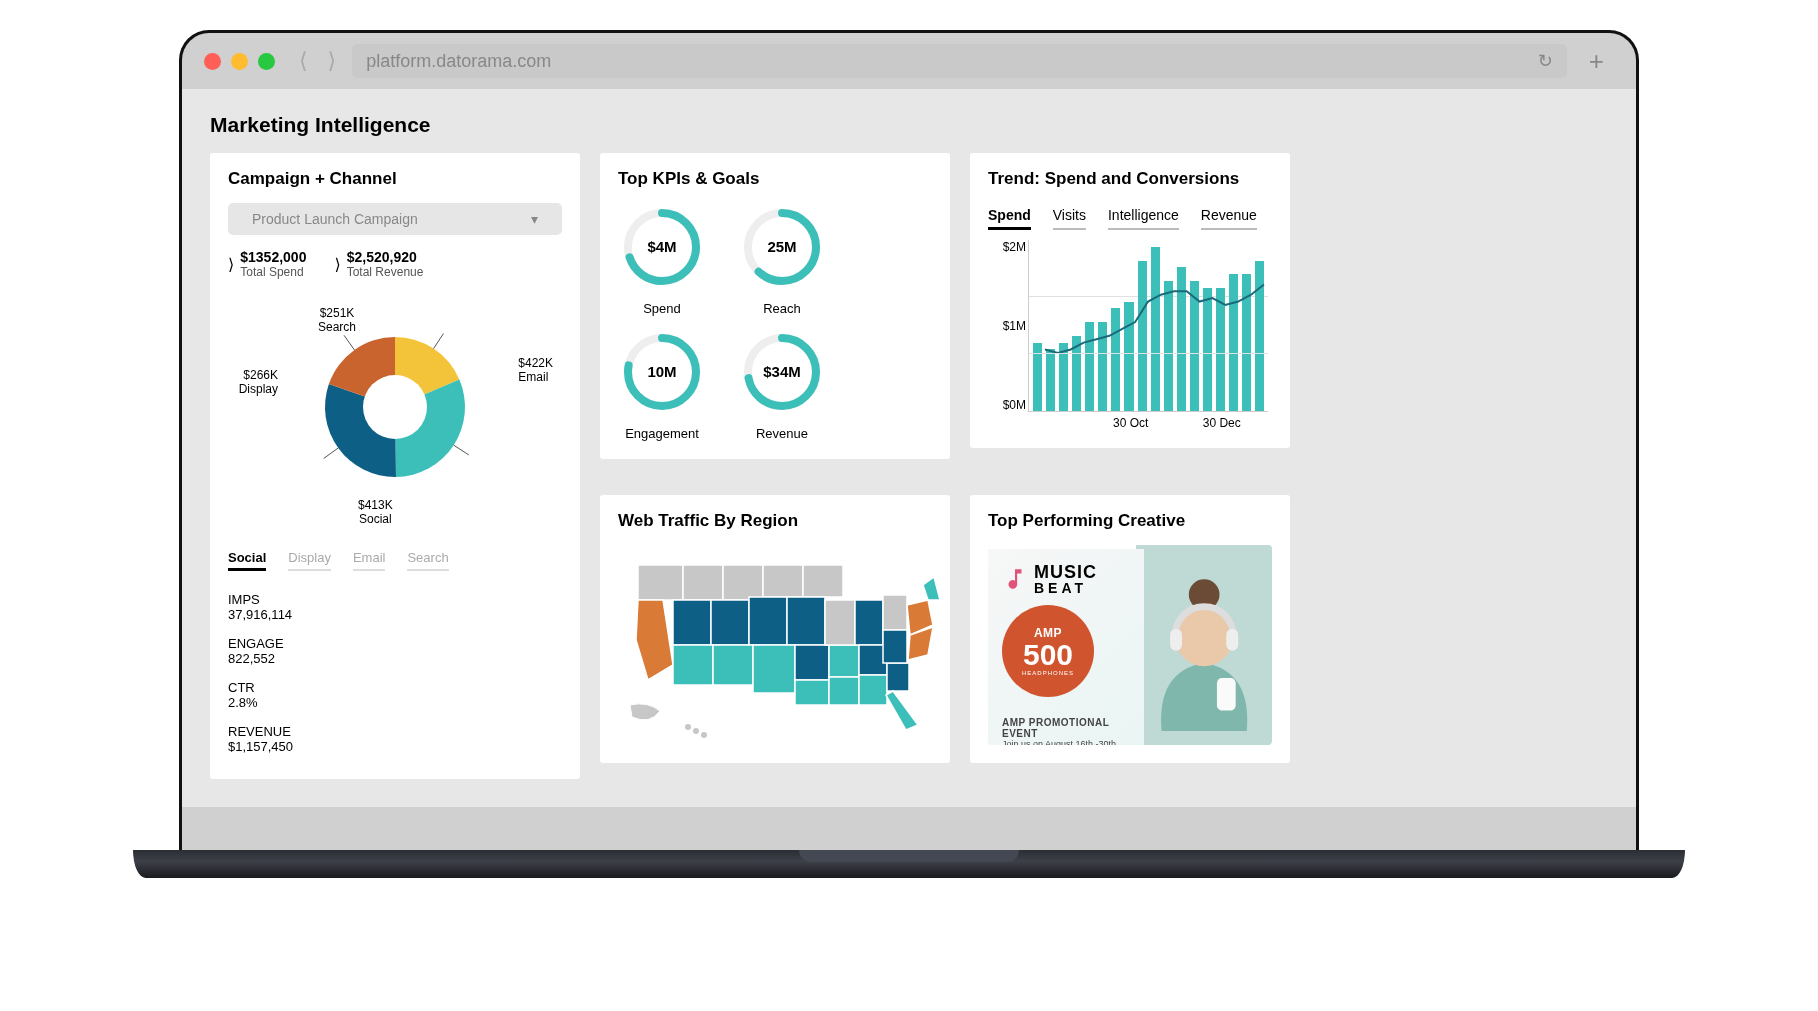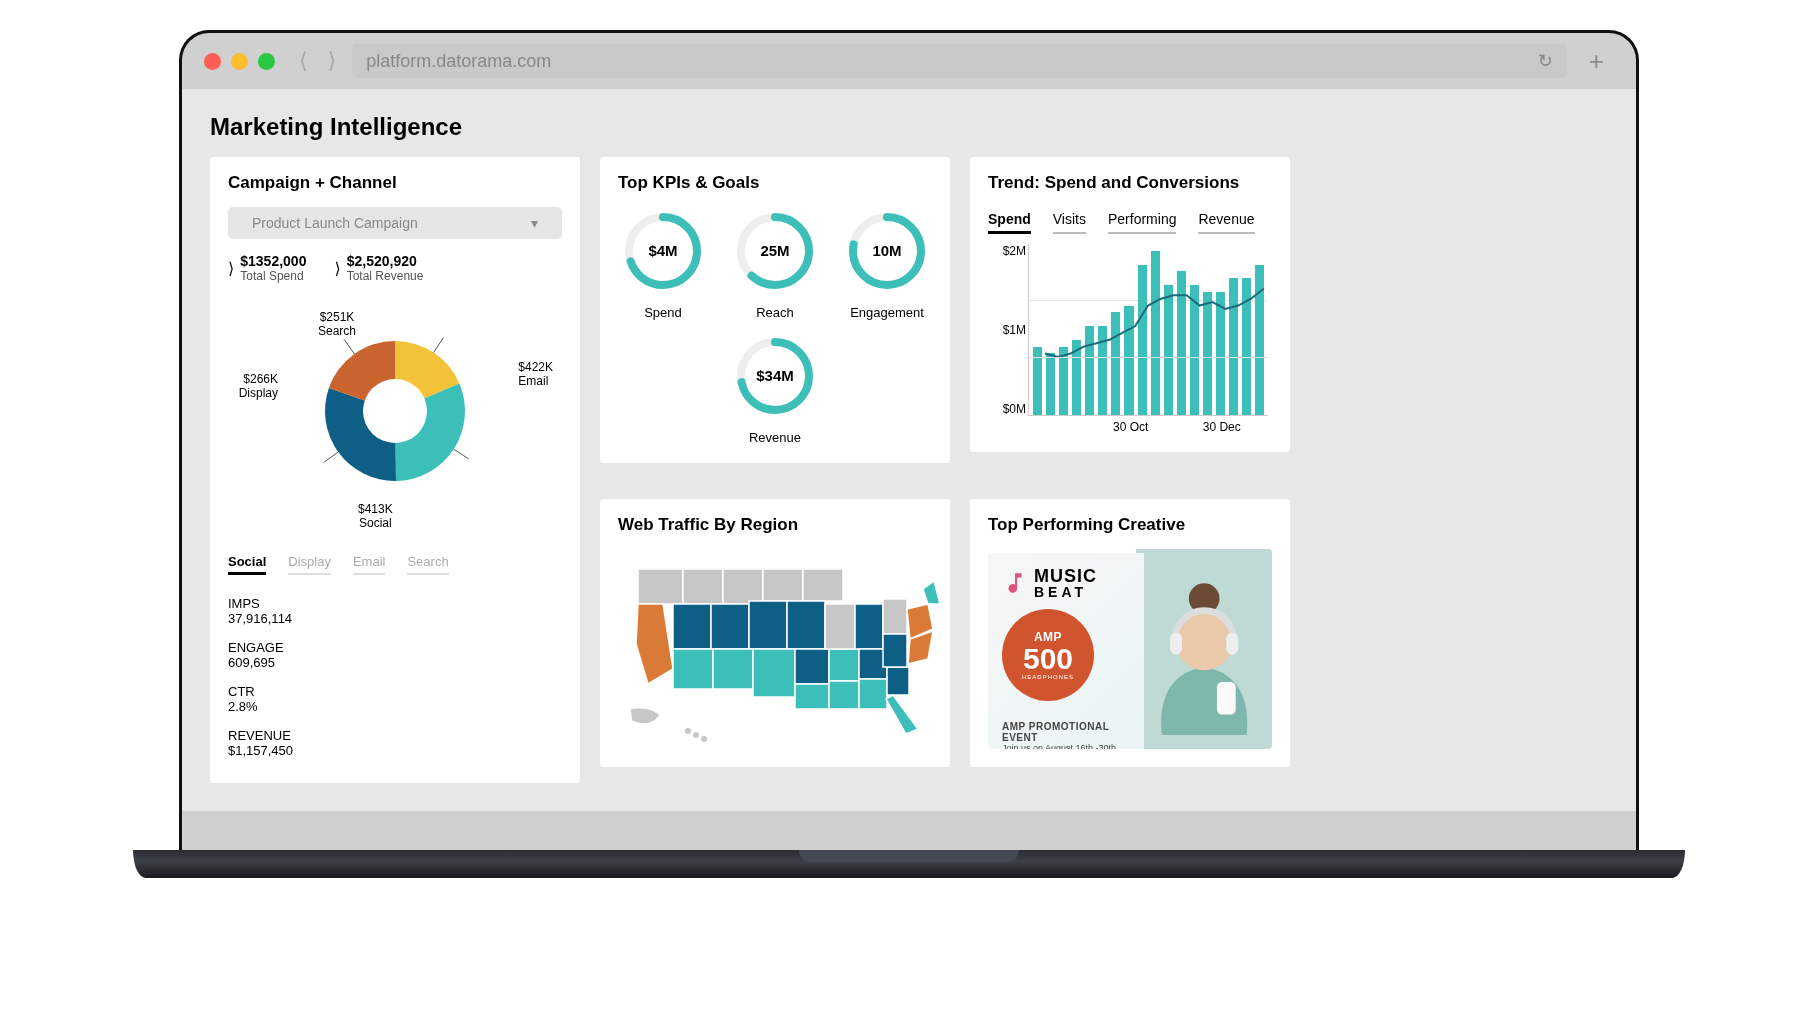--- a/index.html
+++ b/index.html
@@ -22,27 +22,27 @@
   .dots{display:flex;gap:10px;margin-right:8px;}
   .dot{width:17px;height:17px;border-radius:50%;}
   .dot.red{background:#ff5f57;}
   .dot.yellow{background:#febc2e;}
   .dot.green{background:#28c840;}
   .navbtn{color:#aaa;font-size:22px;padding:0 4px;}
   .addr{flex:1;background:#c9c9c9;border-radius:5px;height:34px;display:flex;align-items:center;padding:0 14px;color:#888;font-size:18px;justify-content:space-between;}
   .plus{color:#888;font-size:26px;padding:0 10px;}
 
   .page{background:var(--bg);padding:18px 28px 28px;}
-  .page h1{font-size:24px;margin:6px 0 16px;font-weight:700;}
+  .page h1{font-size:21px;margin:6px 0 16px;font-weight:700;}
   .grid{display:grid;grid-template-columns:370px 350px 320px;grid-template-rows:auto auto;gap:20px;align-items:start;}
   .card{background:var(--card);border-radius:3px;padding:16px 18px 18px;}
   .card h2{font-size:17px;font-weight:700;margin:0 0 14px;}
 
   
-  .kpiwrap{display:flex;flex-wrap:wrap;justify-content:center;gap:12px 24px;}
+  .kpiwrap{display:flex;flex-wrap:wrap;justify-content:flex-start;gap:12px 32px;}
   .kpi{text-align:center;}
   .gauge{margin:0 auto;}
   .gauge text{font-weight:700;}
   .kpi-label{font-size:13px;margin-top:6px;}
 
   
   .tabs{display:flex;gap:22px;border-top:none;margin-bottom:10px;}
   .tab{font-size:14px;padding:4px 0;border-bottom:2px solid #bbb;color:#000;}
   .tab.active{border-bottom:3px solid #000;font-weight:700;}
   .chart-area{position:relative;height:190px;padding-left:40px;}
@@ -140,21 +140,21 @@
                   <text x="44" y="49" text-anchor="middle" font-size="15">$34M</text>
                 </svg><div class="kpi-label">Revenue</div></div>
             </div>
         </div>
 
         <div class="card">
           <h2>Trend: Spend and Conversions</h2>
           <div class="tabs" id="trendtabs">
               <div class="tab active">Spend</div>
               <div class="tab">Visits</div>
-              <div class="tab">Performing</div>
+              <div class="tab">Intelligence</div>
               <div class="tab">Revenue</div>
             </div>
           <div class="chart-area">
             <div class="ylabels" id="ylabels">
                 <div>$2M</div>
                 <div>$1M</div>
                 <div>$0M</div>
               </div>
             <div class="bars">
               <div class="barset" id="barset">
@@ -238,21 +238,21 @@
               <div class="ctab">Email</div>
               <div class="ctab">Search</div>
             </div>
           <div class="metrics" id="metrics">
               <div class="mrow">
                 <div class="k">IMPS</div>
                 <div>37,916,114</div>
               </div>
               <div class="mrow">
                 <div class="k">ENGAGE</div>
-                <div>609,695</div>
+                <div>822,552</div>
               </div>
               <div class="mrow">
                 <div class="k">CTR</div>
                 <div>2.8%</div>
               </div>
               <div class="mrow">
                 <div class="k">REVENUE</div>
                 <div>$1,157,450</div>
               </div>
             </div>

